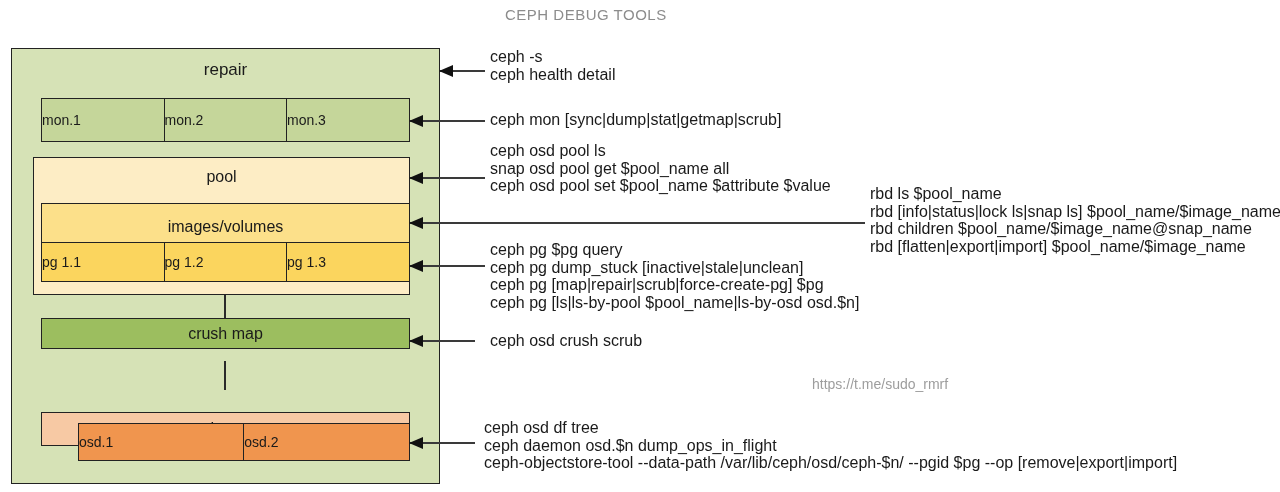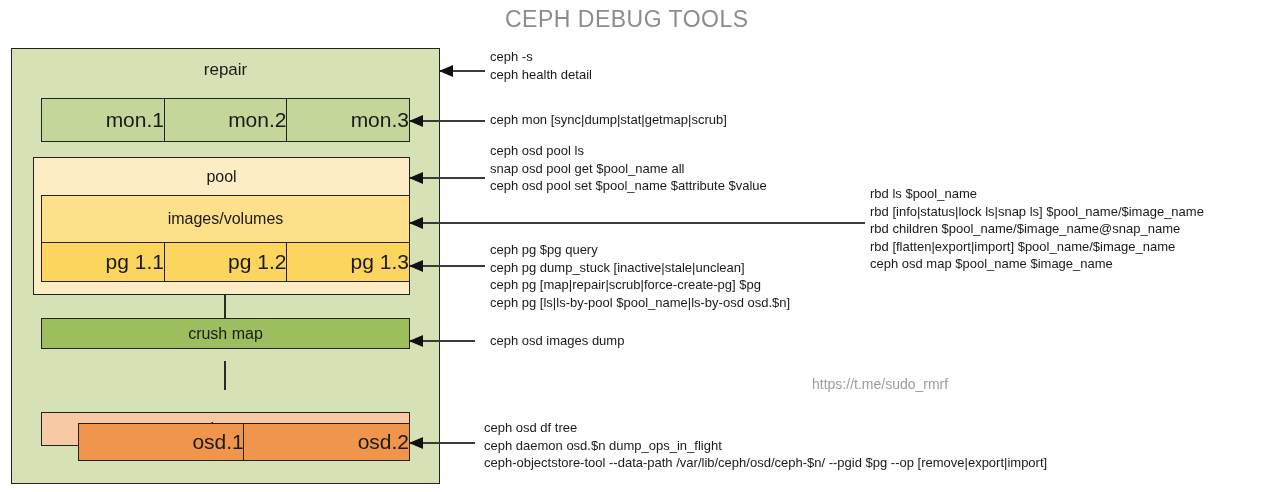--- a/index.html
+++ b/index.html
@@ -15,21 +15,21 @@
     overflow: hidden;
     font-family: "Liberation Sans", sans-serif;
     color: #1a1a1a;
   }
 
   
   #title {
     position: absolute;
     left: 505px;
     top: 6px;
-    font-size: 23px;
+    font-size: 15px;
     letter-spacing: 0.5px;
     color: #8c8c8c;
     white-space: nowrap;
   }
 
   
   #watermark {
     position: absolute;
     left: 812px;
     top: 376px;
@@ -67,22 +67,22 @@
     position: absolute;
     box-sizing: border-box;
     display: flex;
   }
   .row > .cell {
     box-sizing: border-box;
     flex: 1 1 0;
     border: 1.5px solid #222222;
     display: flex;
     align-items: center;
-    justify-content: flex-end;
-    font-size: 21px;
+    justify-content: flex-start;
+    font-size: 14px;
     white-space: nowrap;
   }
   .row > .cell + .cell { border-left-width: 1.5px; margin-left: -1.5px; }
 
   
   #mon-row {
     left: 41px;
     top: 98px;
     width: 369px;
     height: 44px;
@@ -97,21 +97,21 @@
     height: 138px;
     background: #fdedc5;
     align-items: flex-start;
     justify-content: center;
     padding-top: 10px;
   }
 
   
   #images-box {
     left: 41px;
-    top: 195px;
+    top: 203px;
     width: 369px;
     height: 48px;
     background: #fce08a;
   }
 
   
   #pg-row {
     left: 41px;
     top: 242px;
     width: 369px;
@@ -170,21 +170,21 @@
     width: 0;
     height: 0;
     border-top: 6px solid transparent;
     border-bottom: 6px solid transparent;
     border-right: 14px solid #111111;
   }
 
   
   .note {
     position: absolute;
-    font-size: 13px;
+    font-size: 16px;
     line-height: 17.5px;
     color: #1a1a1a;
     white-space: nowrap;
   }
   .note div { white-space: nowrap; }
 </style>
 </head>
 <body>
 
 <div id="title">CEPH DEBUG TOOLS</div>
@@ -267,32 +267,31 @@
   <div>ceph osd pool ls</div>
   <div>snap osd pool get $pool_name all</div>
   <div>ceph osd pool set $pool_name $attribute $value</div>
 </div>
 
 <div class="note" style="left:870px; top:185px;">
   <div>rbd ls $pool_name</div>
   <div>rbd [info|status|lock ls|snap ls] $pool_name/$image_name</div>
   <div>rbd children $pool_name/$image_name@snap_name</div>
   <div>rbd [flatten|export|import] $pool_name/$image_name</div>
-  <div>ceph osd map $pool_name $image_name</div>
 </div>
 
 <div class="note" style="left:490px; top:241px;">
   <div>ceph pg $pg query</div>
   <div>ceph pg dump_stuck [inactive|stale|unclean]</div>
   <div>ceph pg [map|repair|scrub|force-create-pg] $pg</div>
   <div>ceph pg [ls|ls-by-pool $pool_name|ls-by-osd osd.$n]</div>
 </div>
 
 <div class="note" style="left:490px; top:332px;">
-  <div>ceph osd images dump</div>
+  <div>ceph osd crush scrub</div>
 </div>
 
 <div class="note" style="left:484px; top:419px;">
   <div>ceph osd df tree</div>
   <div>ceph daemon osd.$n dump_ops_in_flight</div>
   <div>ceph-objectstore-tool --data-path /var/lib/ceph/osd/ceph-$n/ --pgid $pg --op [remove|export|import]</div>
 </div>
 
 <div id="watermark">https://t.me/sudo_rmrf</div>
 

